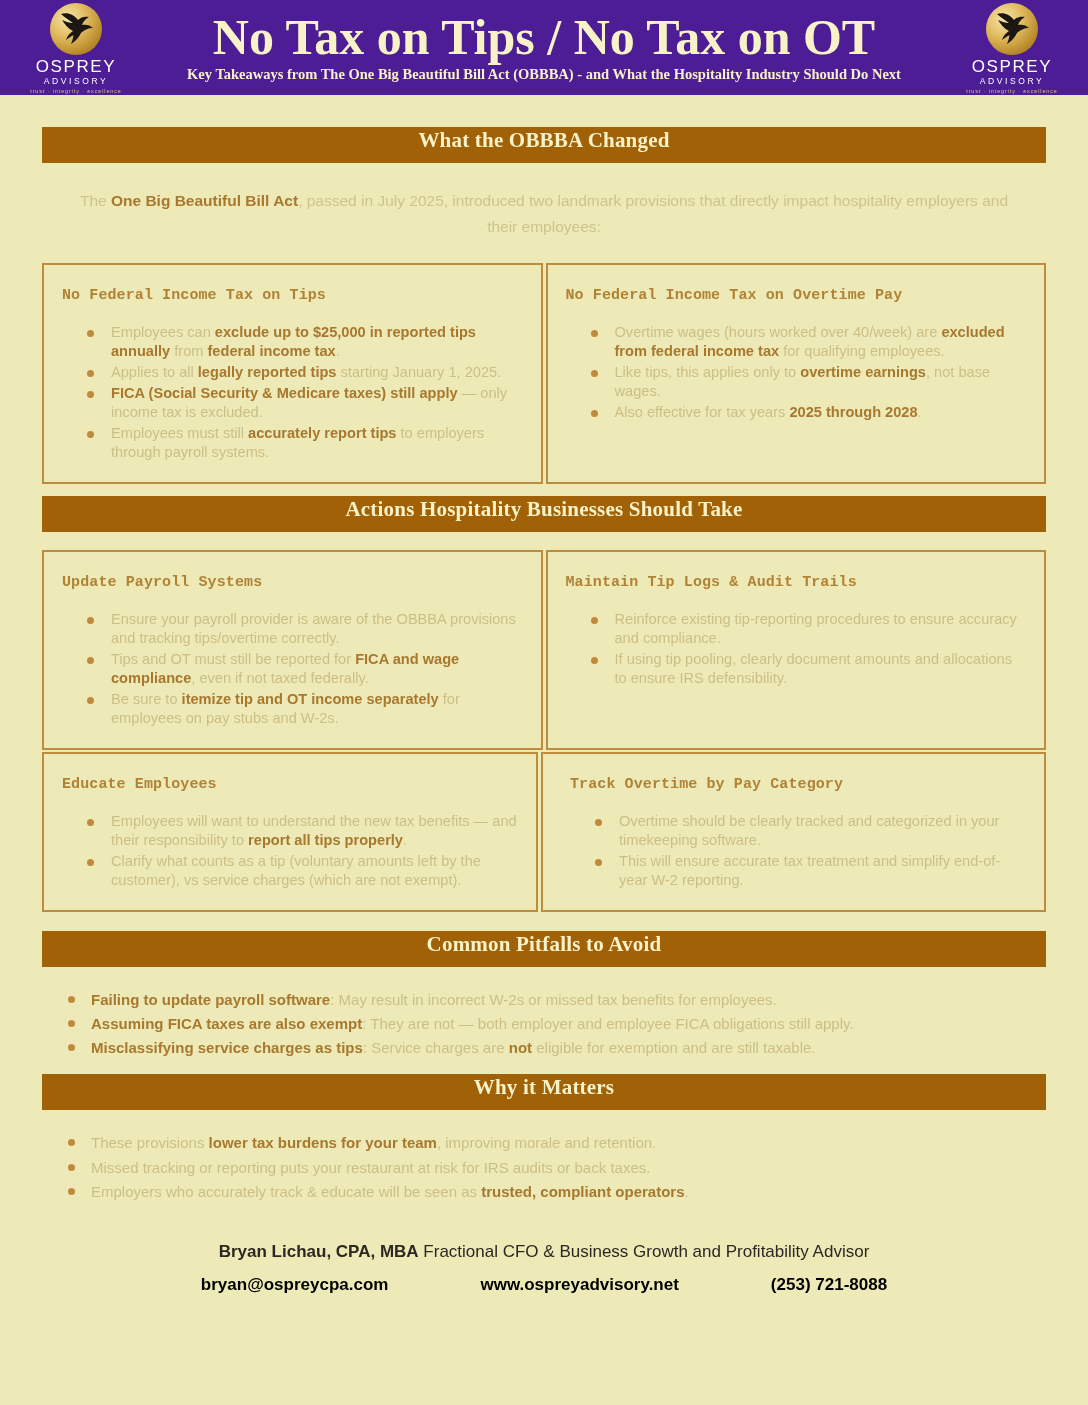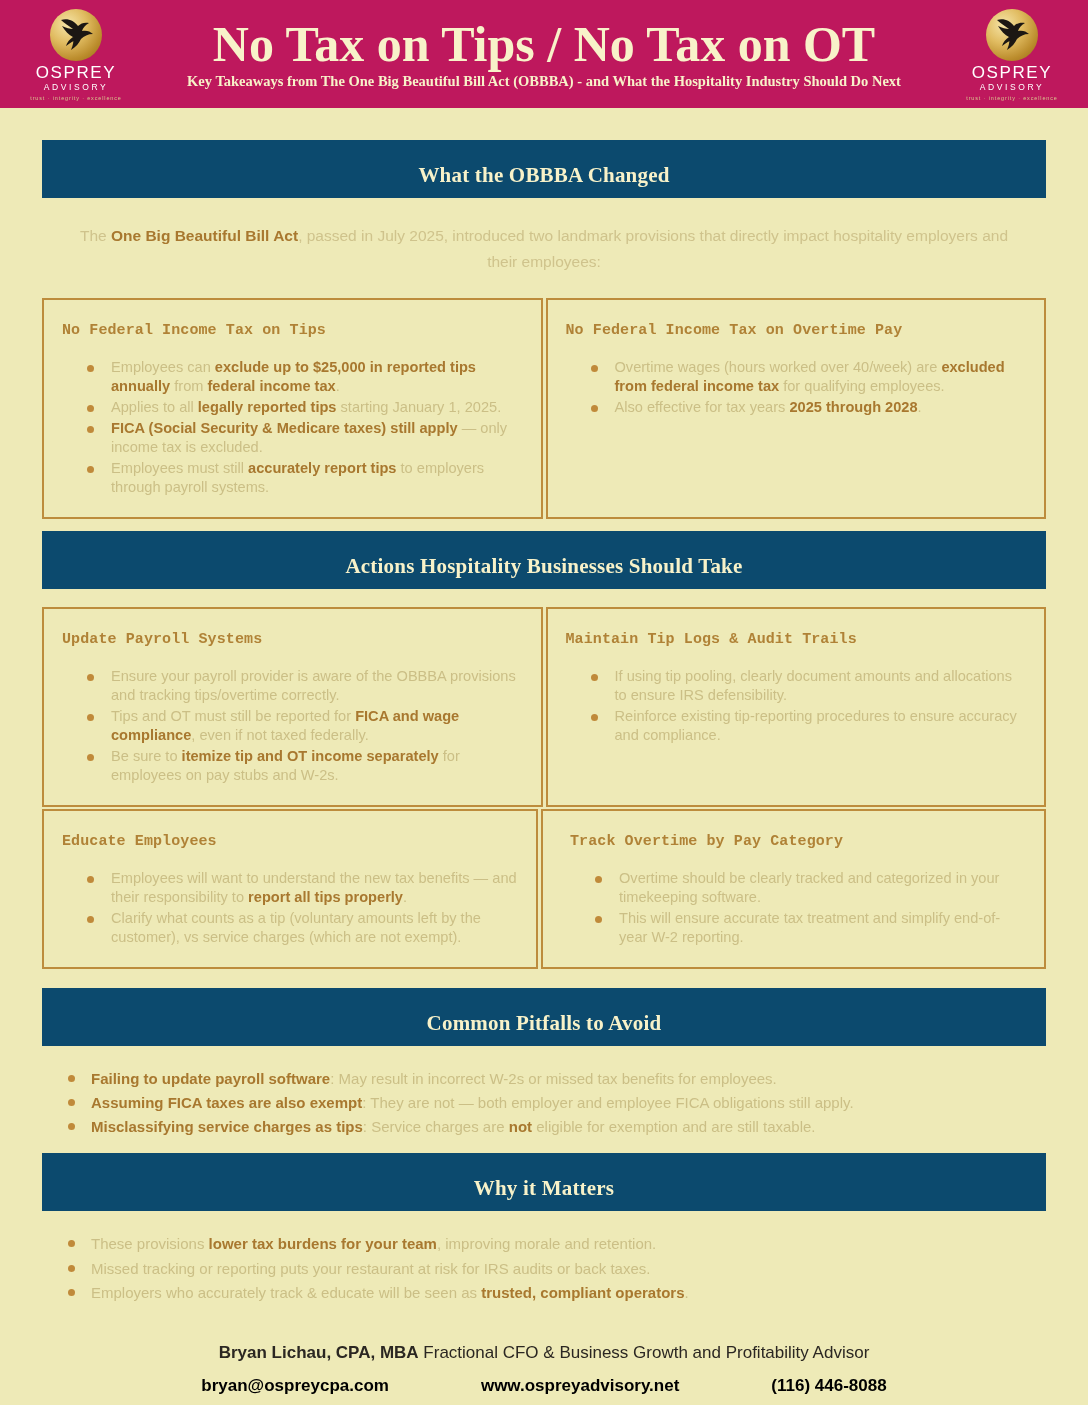--- a/index.html
+++ b/index.html
@@ -15,22 +15,22 @@
     position: relative;
     width: 1088px;
     height: 1405px;
     background: #eeeab7;
     overflow: hidden;
   }
 
   
   .banner {
     position: relative;
-    height: 108px;
-    background: #be185d;
+    height: 95px;
+    background: #4c1d95;
     display: flex;
     align-items: center;
     justify-content: space-between;
     padding: 0 22px;
   }
 
   .logo {
     width: 108px;
     flex: 0 0 108px;
     display: flex;
@@ -99,23 +99,23 @@
     line-height: 1.1;
     white-space: nowrap;
   }
 
   
   .content {
     padding: 20px 42px 0 42px;
   }
 
   .section-bar {
-    background: #0c4a6e;
+    background: #a16207;
     text-align: center;
-    padding: 25px 0 12px 0;
+    padding: 3px 0 12px 0;
     margin-top: 12px;
   }
   .section-bar-title {
     font-family: "Liberation Serif", serif;
     font-weight: bold;
     font-size: 21px;
     color: #f8f2c9;
     line-height: 1;
     letter-spacing: 0.2px;
   }
@@ -284,20 +284,21 @@
             <li>Employees can <b>exclude up to $25,000 in reported tips annually</b> from <b>federal income tax</b>.</li>
             <li>Applies to all <b>legally reported tips</b> starting January 1, 2025.</li>
             <li><b>FICA (Social Security &amp; Medicare taxes) still apply</b> — only income tax is excluded.</li>
             <li>Employees must still <b>accurately report tips</b> to employers through payroll systems.</li>
           </ul>
       </div>
       <div class="card">
         <div class="card-title">No Federal Income Tax on Overtime Pay</div>
         <ul class="blist">
             <li>Overtime wages (hours worked over 40/week) are <b>excluded from federal income tax</b> for qualifying employees.</li>
+            <li>Like tips, this applies only to <b>overtime earnings</b>, not base wages.</li>
             <li>Also effective for tax years <b>2025 through 2028</b>.</li>
           </ul>
       </div>
     </div>
 
     <div class="section-bar">
       <div class="section-bar-title">Actions Hospitality Businesses Should Take</div>
     </div>
     <div class="grid stacked" style="margin-top:18px;">
       <div class="grid-row">
@@ -305,22 +306,22 @@
           <div class="card-title">Update Payroll Systems</div>
           <ul class="blist">
               <li>Ensure your payroll provider is aware of the OBBBA provisions and tracking tips/overtime correctly.</li>
               <li>Tips and OT must still be reported for <b>FICA and wage compliance</b>, even if not taxed federally.</li>
               <li>Be sure to <b>itemize tip and OT income separately</b> for employees on pay stubs and W-2s.</li>
             </ul>
         </div>
         <div class="card">
           <div class="card-title">Maintain Tip Logs &amp; Audit Trails</div>
           <ul class="blist">
+              <li>Reinforce existing tip-reporting procedures to ensure accuracy and compliance.</li>
               <li>If using tip pooling, clearly document amounts and allocations to ensure IRS defensibility.</li>
-              <li>Reinforce existing tip-reporting procedures to ensure accuracy and compliance.</li>
             </ul>
         </div>
       </div>
       <div class="grid-row">
         <div class="card" style="min-height:148px;">
           <div class="card-title">Educate Employees</div>
           <ul class="blist">
               <li>Employees will want to understand the new tax benefits — and their responsibility to <b>report all tips properly</b>.</li>
               <li>Clarify what counts as a tip (voluntary amounts left by the customer), vs service charges (which are not exempt).</li>
             </ul>
@@ -357,18 +358,18 @@
         </ul>
     </div>
 
     <div class="footer">
       <div class="footer-line1">
         <b>Bryan Lichau, CPA, MBA</b><span> Fractional CFO &amp; Business Growth and Profitability Advisor</span>
       </div>
       <div class="footer-line2">
         <span>bryan@ospreycpa.com</span>
         <span>www.ospreyadvisory.net</span>
-        <span>(116) 446-8088</span>
+        <span>(253) 721-8088</span>
       </div>
     </div>
 
   </div>
 </div>
 
 </body></html>

